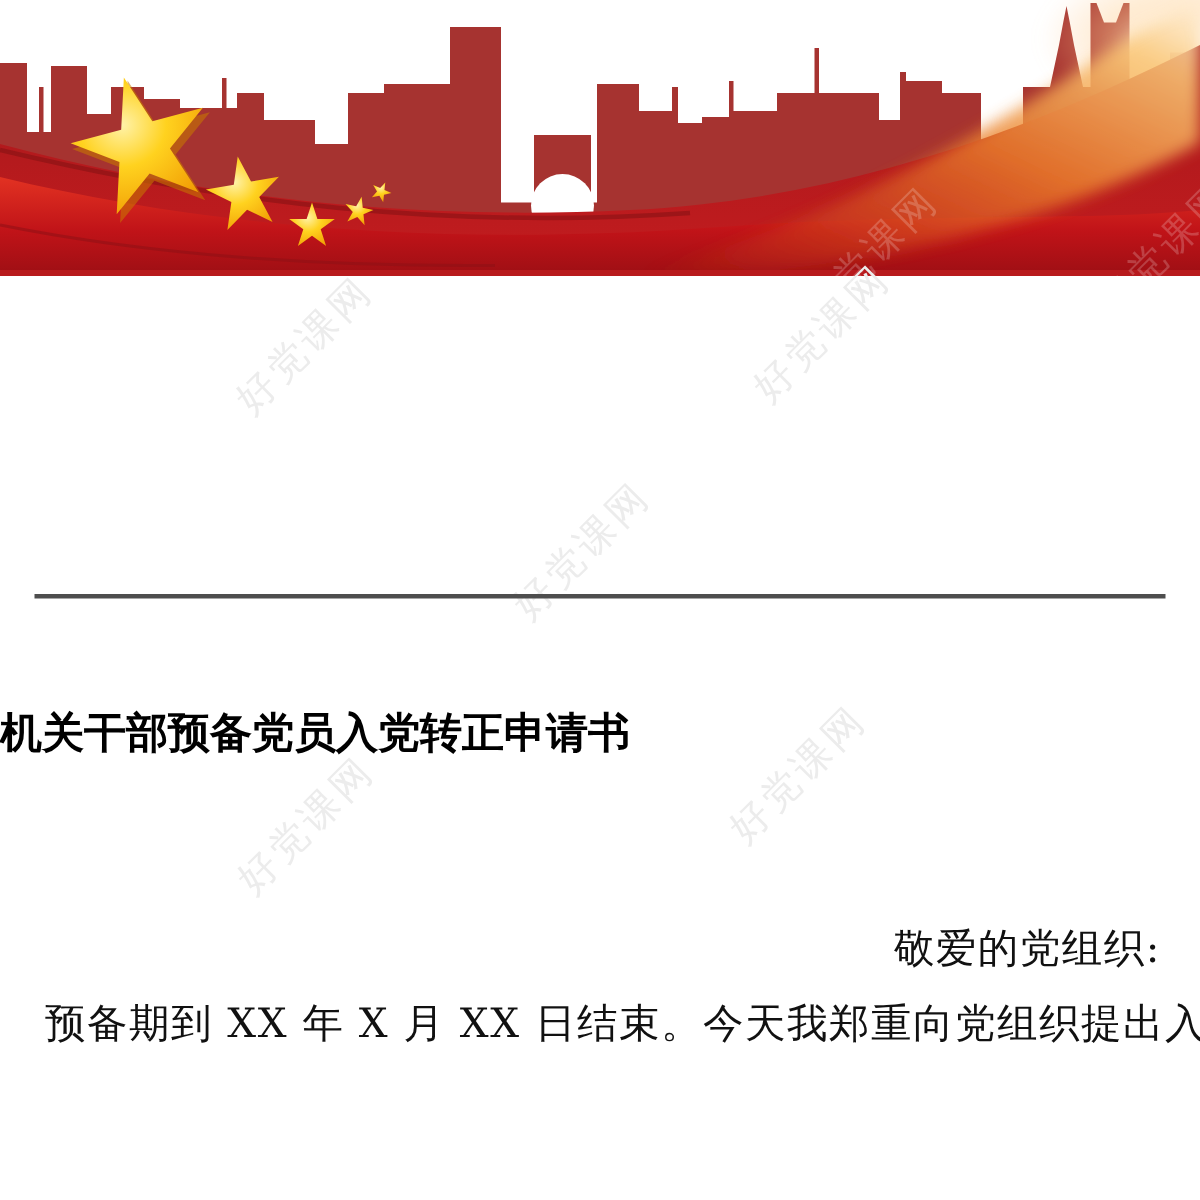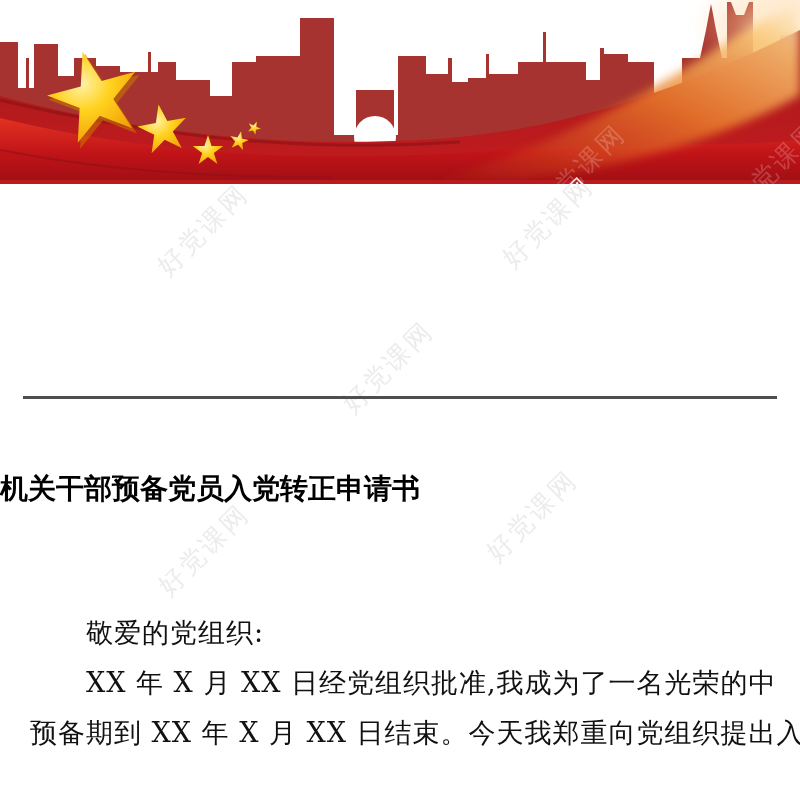--- a/index.html
+++ b/index.html
@@ -30,21 +30,21 @@
     position:absolute;left:0;top:472px;width:800px;margin:0;
     text-align:left;font-size:28px;font-weight:700;line-height:1.2;
     color:var(--title-black,#000000);letter-spacing:0px;
   }
   
   .body-text{
     position:absolute;left:30px;top:608px;width:744px;
     font-size:27px;color:#111;letter-spacing:1px;
   }
   .body-line{height:50px;line-height:50px;white-space:nowrap;}
-  .body-line.indent{padding-left:56px;}
+  .body-line.indent{padding-left:56px;text-align:right;}
 </style>
 </head>
 <body>
 
 <div class="banner">
   <svg width="800" height="184" viewBox="0 0 184 184" preserveAspectRatio="none" style="width:800px;height:184px;display:block">
   </svg>
   <svg width="800" height="184" viewBox="0 0 800 184" style="position:absolute;left:0;top:0;display:block">
     <defs>
       <linearGradient id="gBack" x1="0" y1="0" x2="0" y2="1">
@@ -117,17 +117,16 @@
   </div>
 
 <div class="content">
 
   <div class="divider"></div>
 
   <h1 class="doc-title">机关干部预备党员入党转正申请书</h1>
 
   <div class="body-text">
     <div class="body-line indent">敬爱的党组织:</div>
-    <div class="body-line indent">XX 年 X 月 XX 日经党组织批准,我成为了一名光荣的中</div>
     <div class="body-line">预备期到 XX 年 X 月 XX 日结束。今天我郑重向党组织提出入</div>
   </div>
 
 </div>
 
 </body></html>

